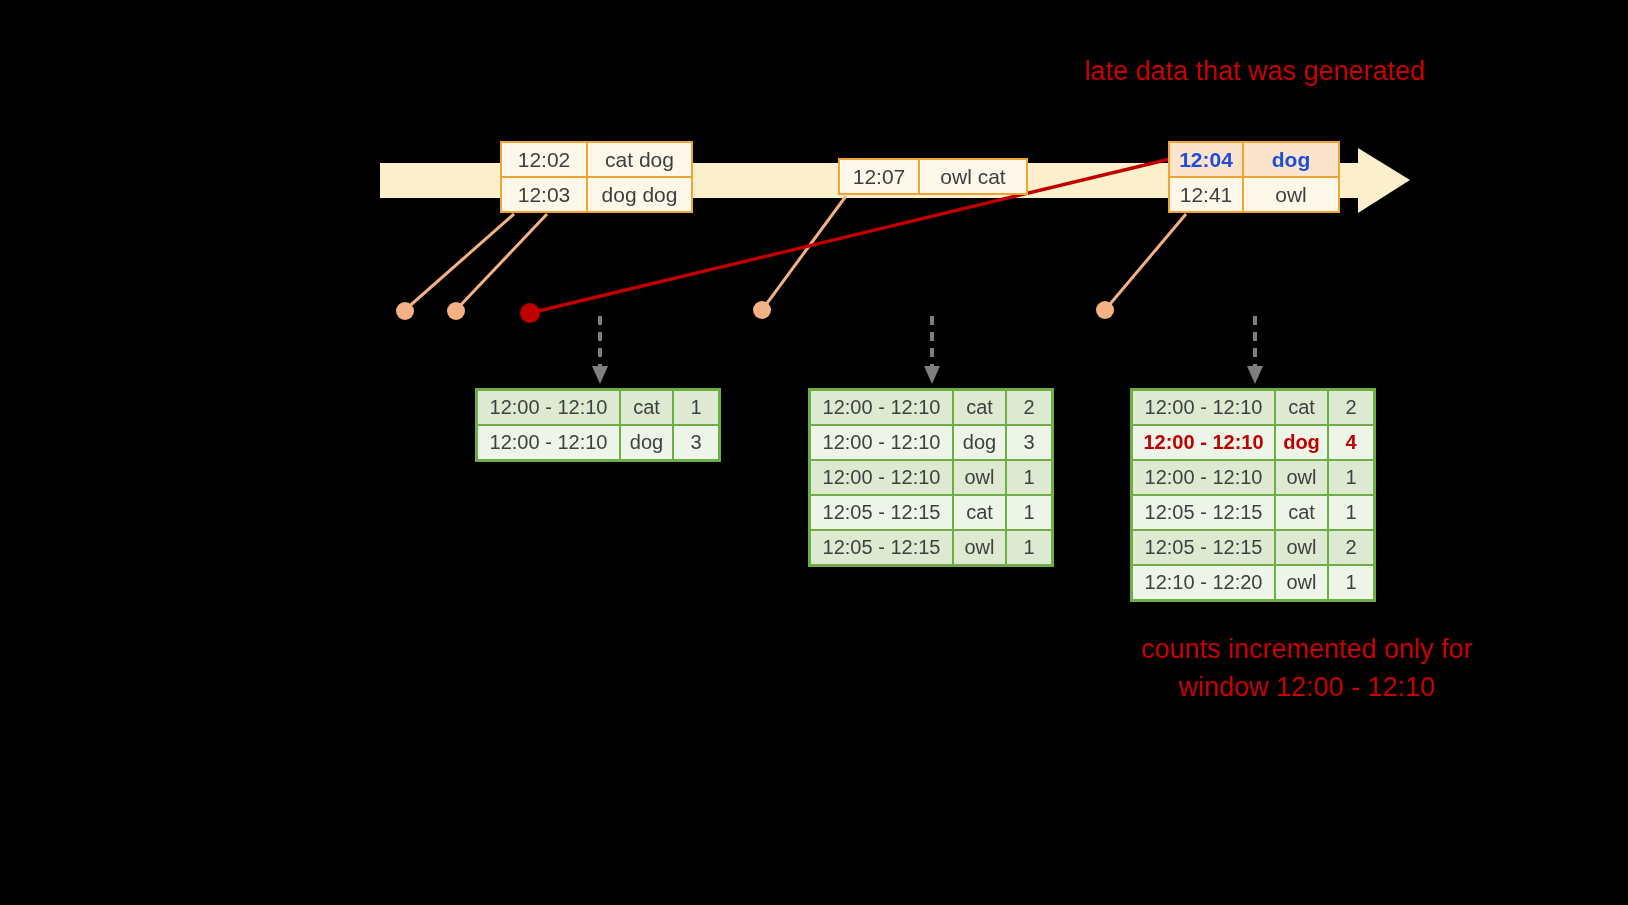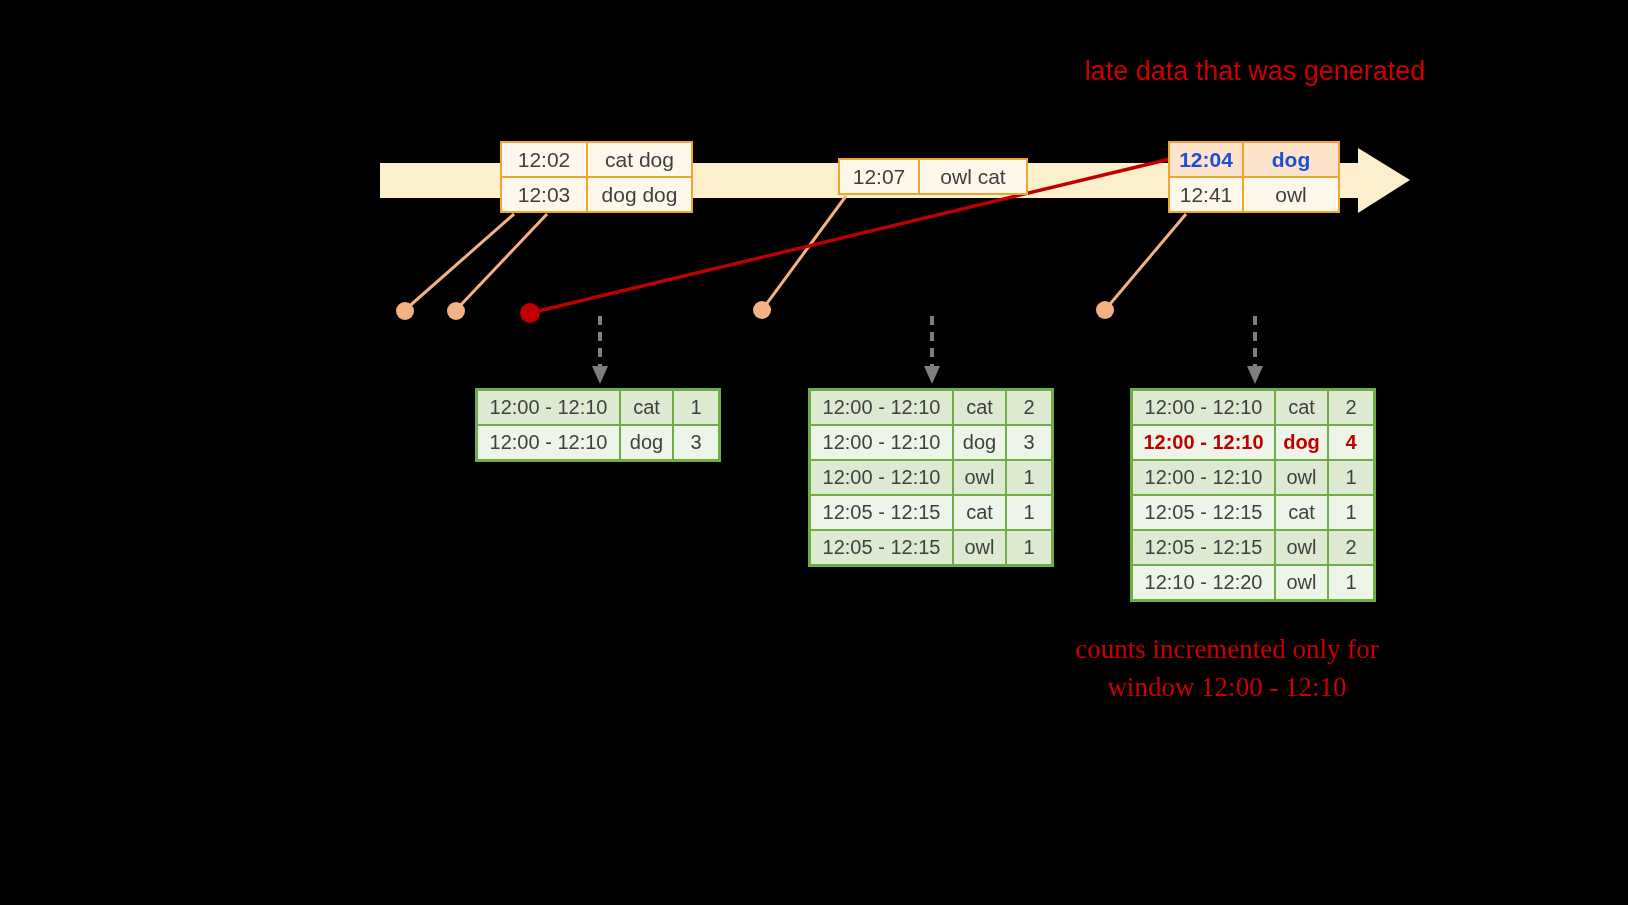--- a/index.html
+++ b/index.html
@@ -16,21 +16,21 @@
   
   .red-note {
     position: absolute;
     color: #CC0000;
     font-size: 27px;
     line-height: 38px;
     text-align: center;
     width: 470px;
   }
   .note-top    { left: 1020px; top: 52px; }
-  .note-bottom { left: 992px; top: 630px; font-family: Liberation Serif, serif; }
+  .note-bottom { left: 1072px; top: 630px; }
 
   
   .event-table {
     position: absolute;
     border-collapse: collapse;
     font-size: 21px;
     color: #3F3F3F;
   }
   .event-table td {
     border: 2px solid #F0A431;

